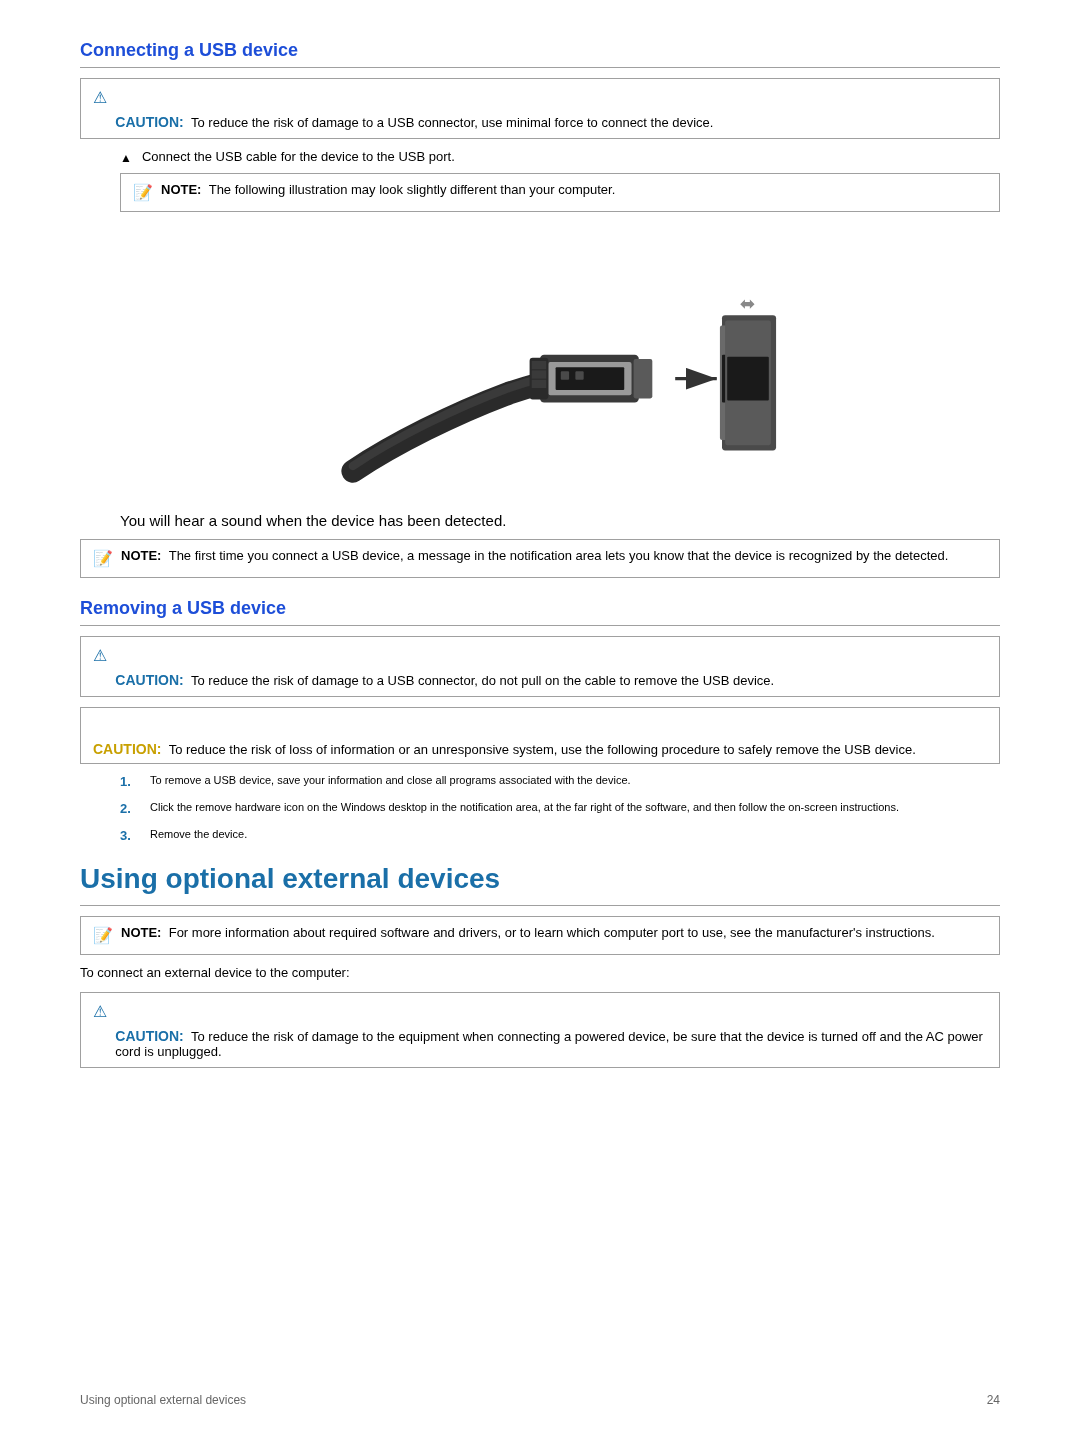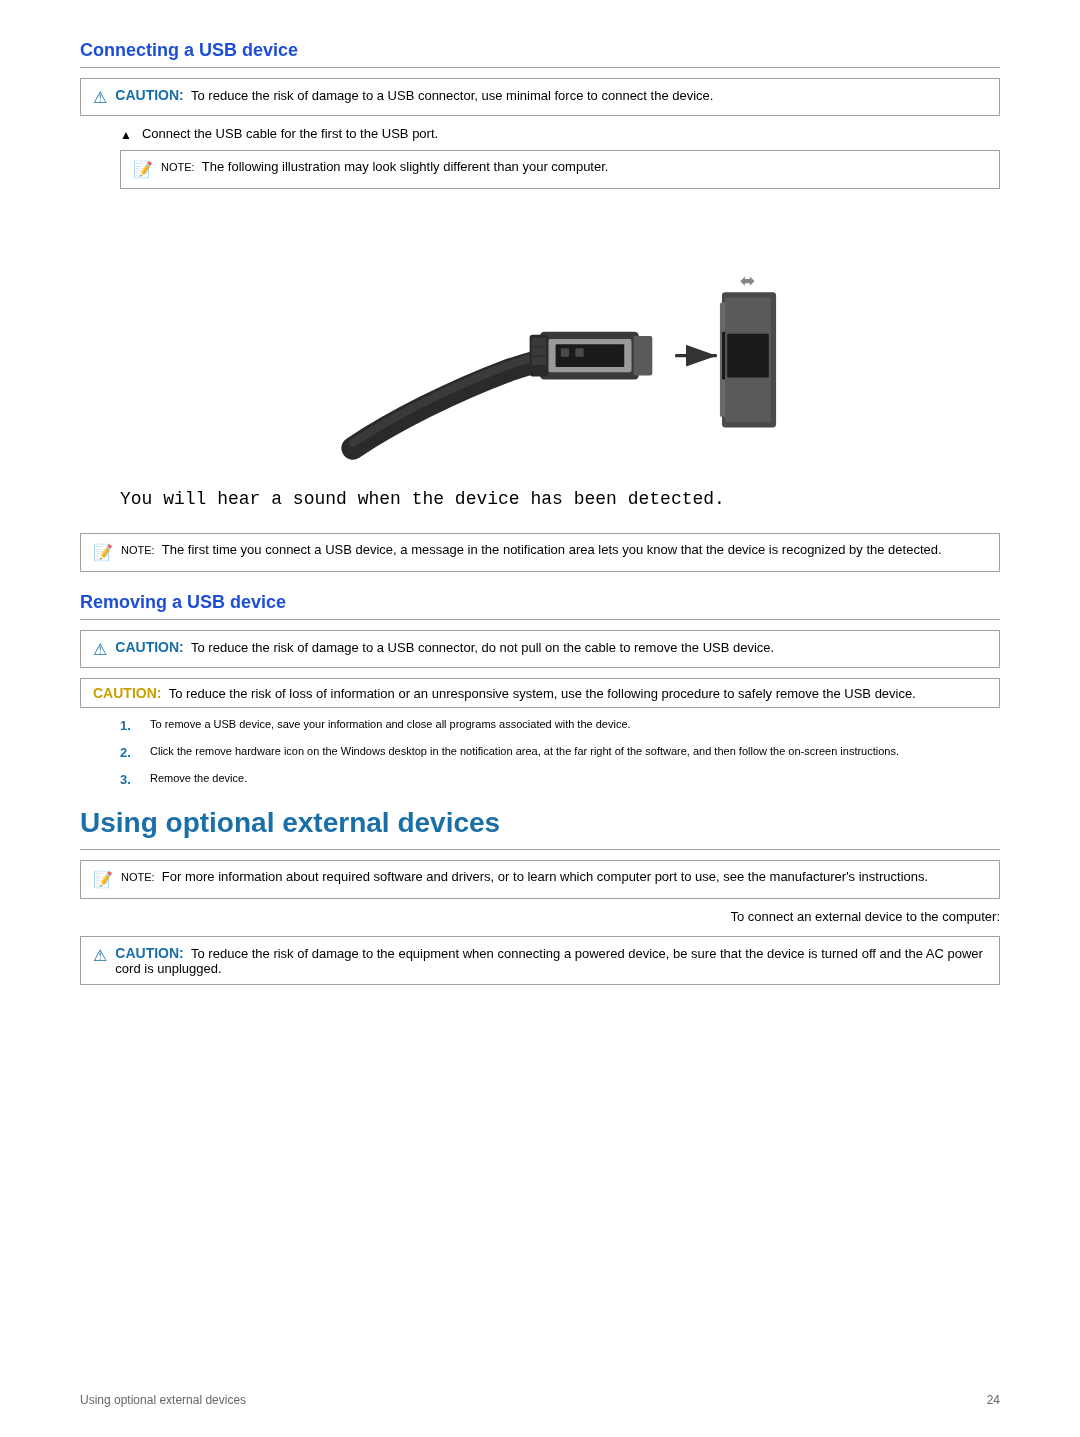--- a/index.html
+++ b/index.html
@@ -61,42 +61,43 @@
     }
 
     .caution-label-yellow {
       font-weight: bold;
       color: #c8a000;
       font-size: 14px;
     }
 
     .caution-text {
       font-size: 13px;
+      margin-top: 27px;
     }
 
     .note-box {
       border: 1px solid #a0a0a0;
       padding: 8px 12px;
       margin-bottom: 10px;
       display: flex;
       align-items: flex-start;
       gap: 8px;
     }
 
     .note-icon {
       flex-shrink: 0;
       width: 20px;
       height: 20px;
       margin-top: 1px;
     }
 
     .note-label {
-      font-weight: normal;
+      font-weight: bold;
       color: #000;
-      font-size: 11px;
+      font-size: 13px;
     }
 
     .note-text {
       font-size: 13px;
     }
 
     .bullet-item {
       display: flex;
       align-items: flex-start;
       gap: 10px;
@@ -147,31 +148,29 @@
       height: 260px;
     }
 
     
     .usb-svg {
       width: 100%;
       height: 100%;
     }
 
     .detection-text {
-      font-size: 18px;
+      font-size: 15px;
       margin-left: 40px;
-      margin-bottom: 24px;
-      font-family: Liberation Mono, monospace;
+      margin-bottom: 10px;
     }
 
     .body-text {
       font-size: 13px;
       margin-bottom: 10px;
       margin-left: 0;
-      text-align: right;
     }
 
     .section-block {
       margin-bottom: 20px;
     }
 
     .inline-caution-yellow {
       display: flex;
       align-items: flex-start;
       gap: 8px;
@@ -188,21 +187,21 @@
   <div class="caution-box">
     <span class="caution-icon">⚠</span>
     <span class="caution-text">
       <span class="caution-label">CAUTION:</span>
       &nbsp;<span>To reduce the risk of damage to a USB connector, use minimal force to connect the device.</span>
     </span>
   </div>
 
   <div class="bullet-item">
     <span class="bullet-triangle">▲</span>
-    <span class="bullet-text">Connect the USB cable for the first to the USB port.</span>
+    <span class="bullet-text">Connect the USB cable for the device to the USB port.</span>
   </div>
 
   <div class="note-box" style="margin-left:40px;">
     <span class="note-icon" style="font-size:16px;">📝</span>
     <span class="note-text">
       <span class="note-label">NOTE:</span>
       &nbsp;<span>The following illustration may look slightly different than your computer.</span>
     </span>
   </div>
 

